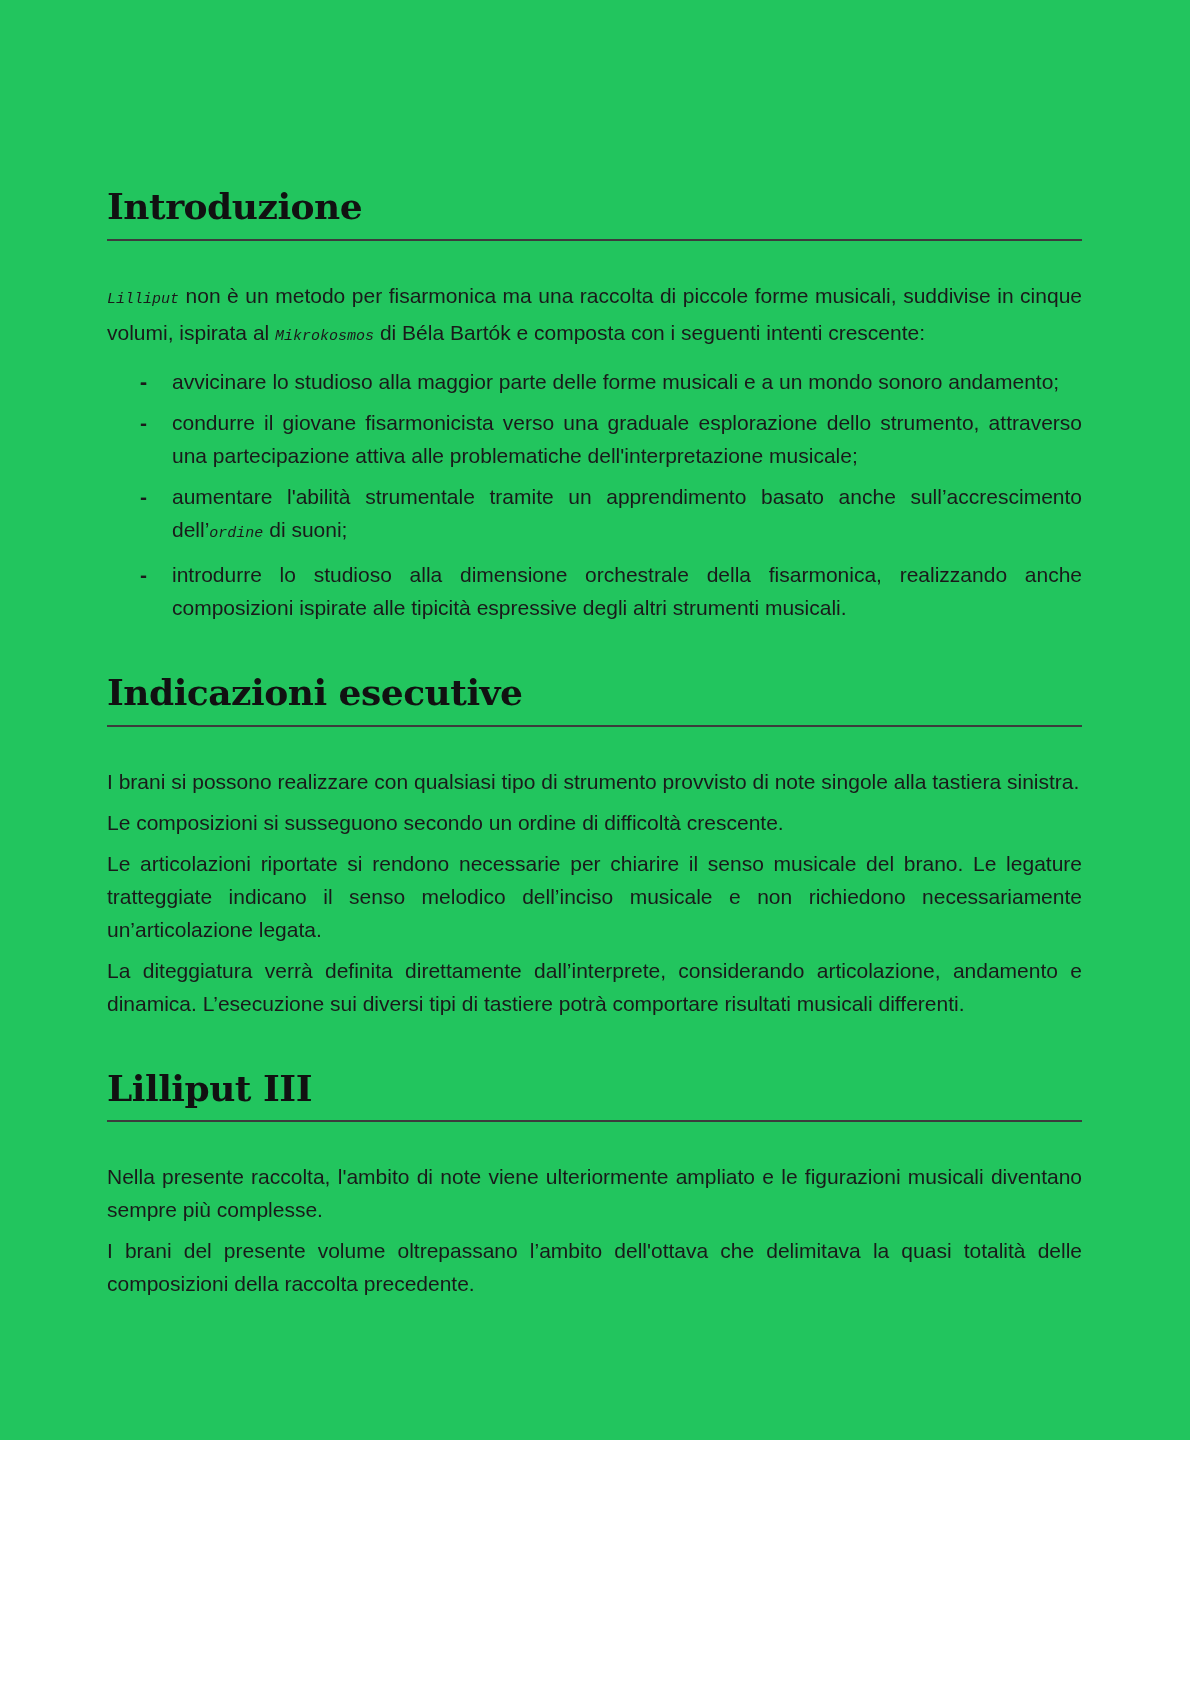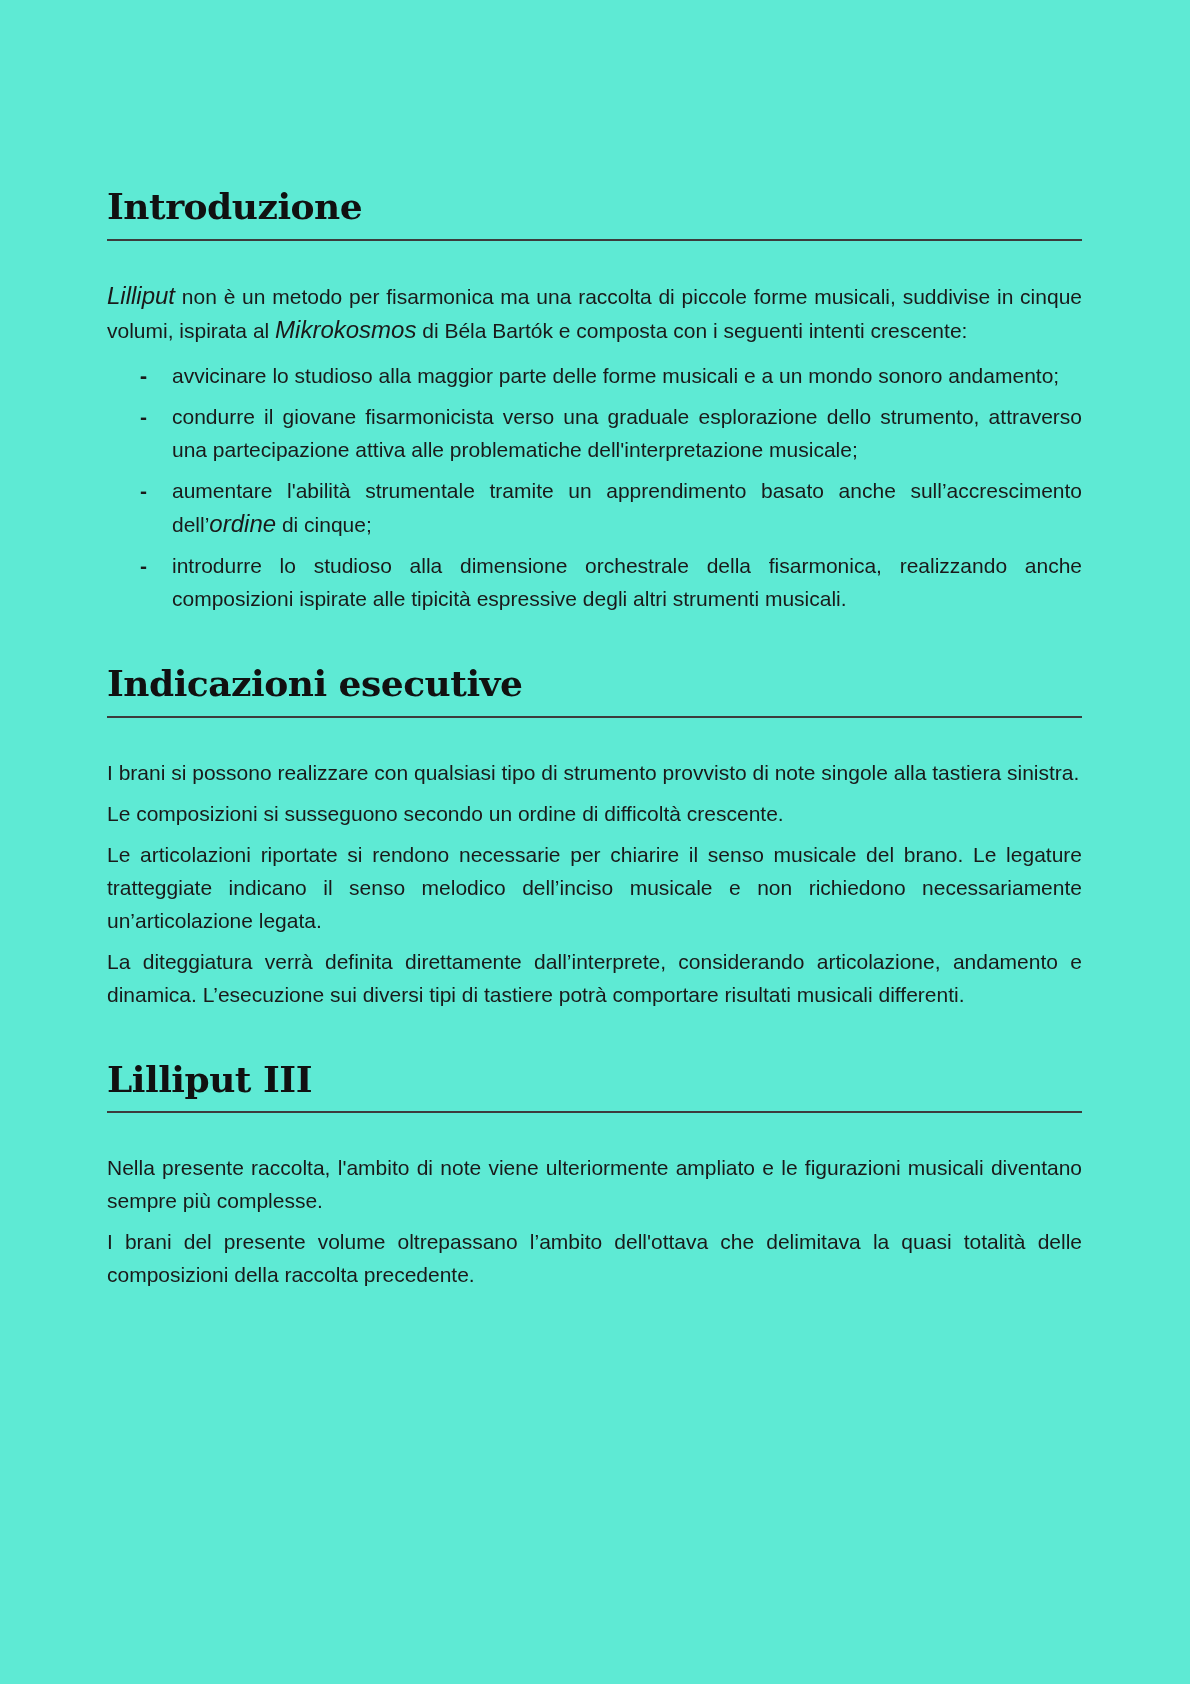--- a/index.html
+++ b/index.html
@@ -3,22 +3,22 @@
 <meta charset="utf-8">
 <style>
   html, body {
     margin: 0;
     padding: 0;
     background: #ffffff;
   }
   .page {
     position: relative;
     width: 1190px;
-    height: 1684px;
-    background: #5eead4;
+    height: 1440px;
+    background: #22c55e;
     box-sizing: border-box;
     padding: 188px 108px 0 107px;
     color: #1a1a1a;
     font-family: "Liberation Sans", sans-serif;
   }
   section { margin: 0; }
   section + section { margin-top: 50px; }
   h2.section-heading {
     margin: 0 0 38px 0;
     padding-bottom: 13px;
@@ -50,23 +50,23 @@
     line-height: 33px;
     text-align: justify;
   }
   ul.dash-list .dash {
     position: absolute;
     left: 33px;
     top: 0;
     font-weight: bold;
   }
   .serif-italic {
-    font-family: Liberation Sans, sans-serif;
+    font-family: Liberation Mono, monospace;
     font-style: italic;
-    font-size: 24px;
+    font-size: 15px;
   }
 </style>
 </head>
 <body>
 
 <article class="page">
 
   <section>
     <h2 class="section-heading">Introduzione</h2>
 
@@ -79,21 +79,21 @@
       <li>
         <span class="dash">-</span>
         <span>avvicinare lo studioso alla maggior parte delle forme musicali e a un mondo sonoro andamento;</span>
       </li>
       <li>
         <span class="dash">-</span>
         <span>condurre il giovane fisarmonicista verso una graduale esplorazione dello strumento, attraverso una partecipazione attiva alle problematiche dell'interpretazione musicale;</span>
       </li>
       <li>
         <span class="dash">-</span>
-        <span><span>aumentare l'abilità strumentale tramite un apprendimento basato anche sull’accrescimento dell’</span><span class="serif-italic">ordine</span><span> di cinque;</span></span>
+        <span><span>aumentare l'abilità strumentale tramite un apprendimento basato anche sull’accrescimento dell’</span><span class="serif-italic">ordine</span><span> di suoni;</span></span>
       </li>
       <li>
         <span class="dash">-</span>
         <span>introdurre lo studioso alla dimensione orchestrale della fisarmonica, realizzando anche composizioni ispirate alle tipicità espressive degli altri strumenti musicali.</span>
       </li>
     </ul>
   </section>
 
   <section>
     <h2 class="section-heading">Indicazioni esecutive</h2>

